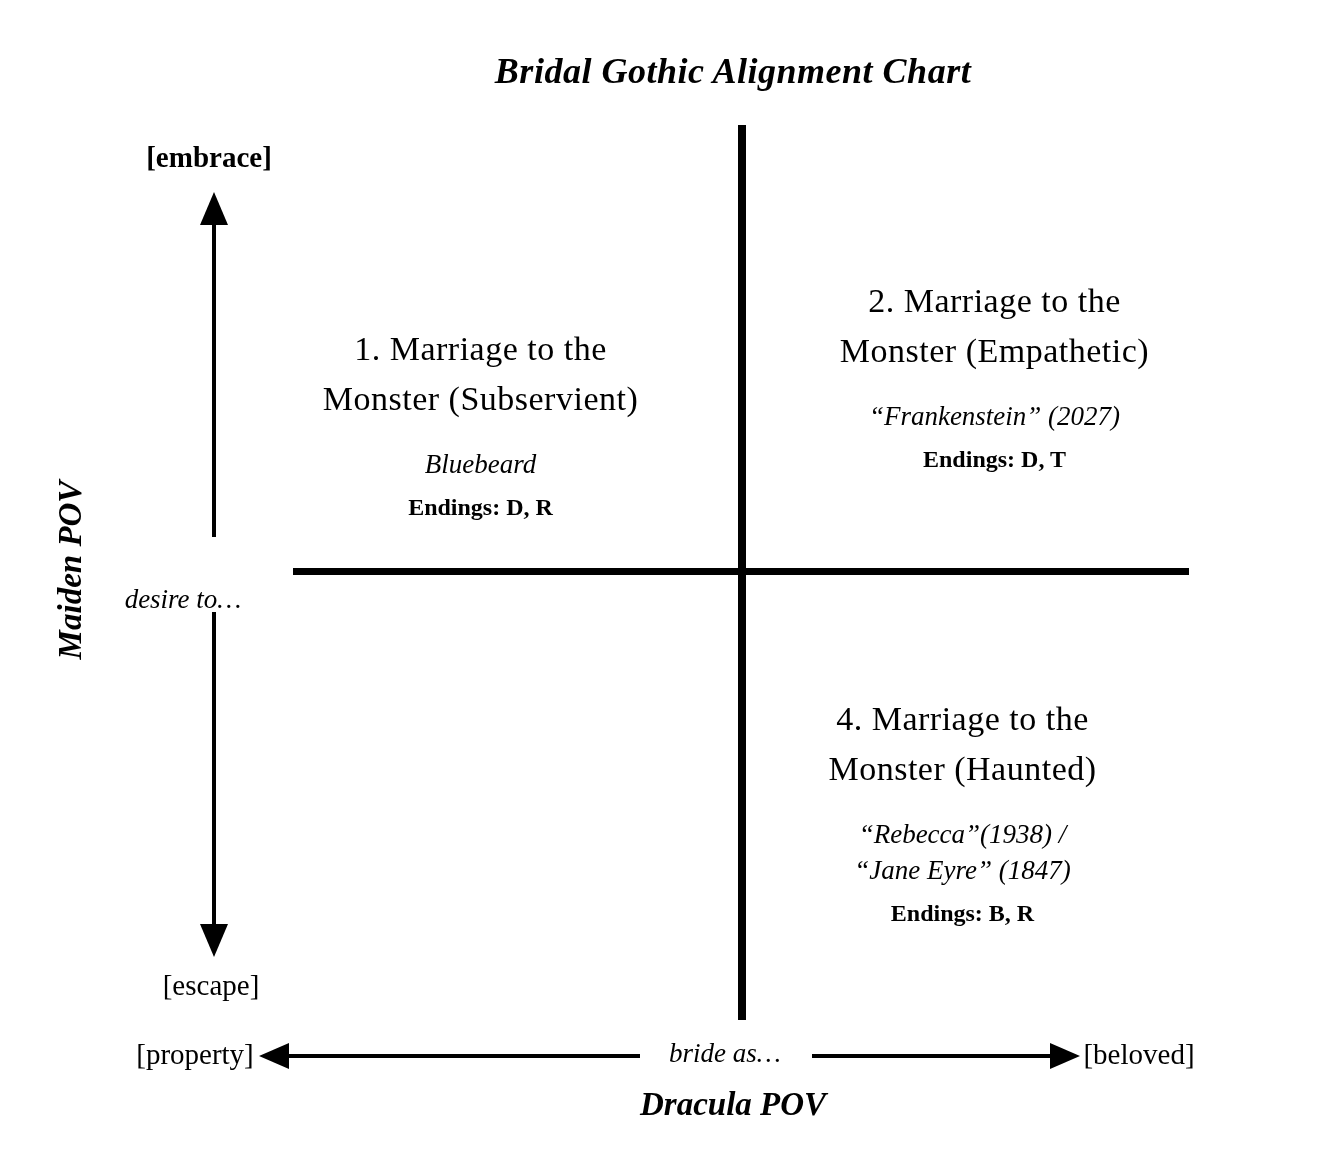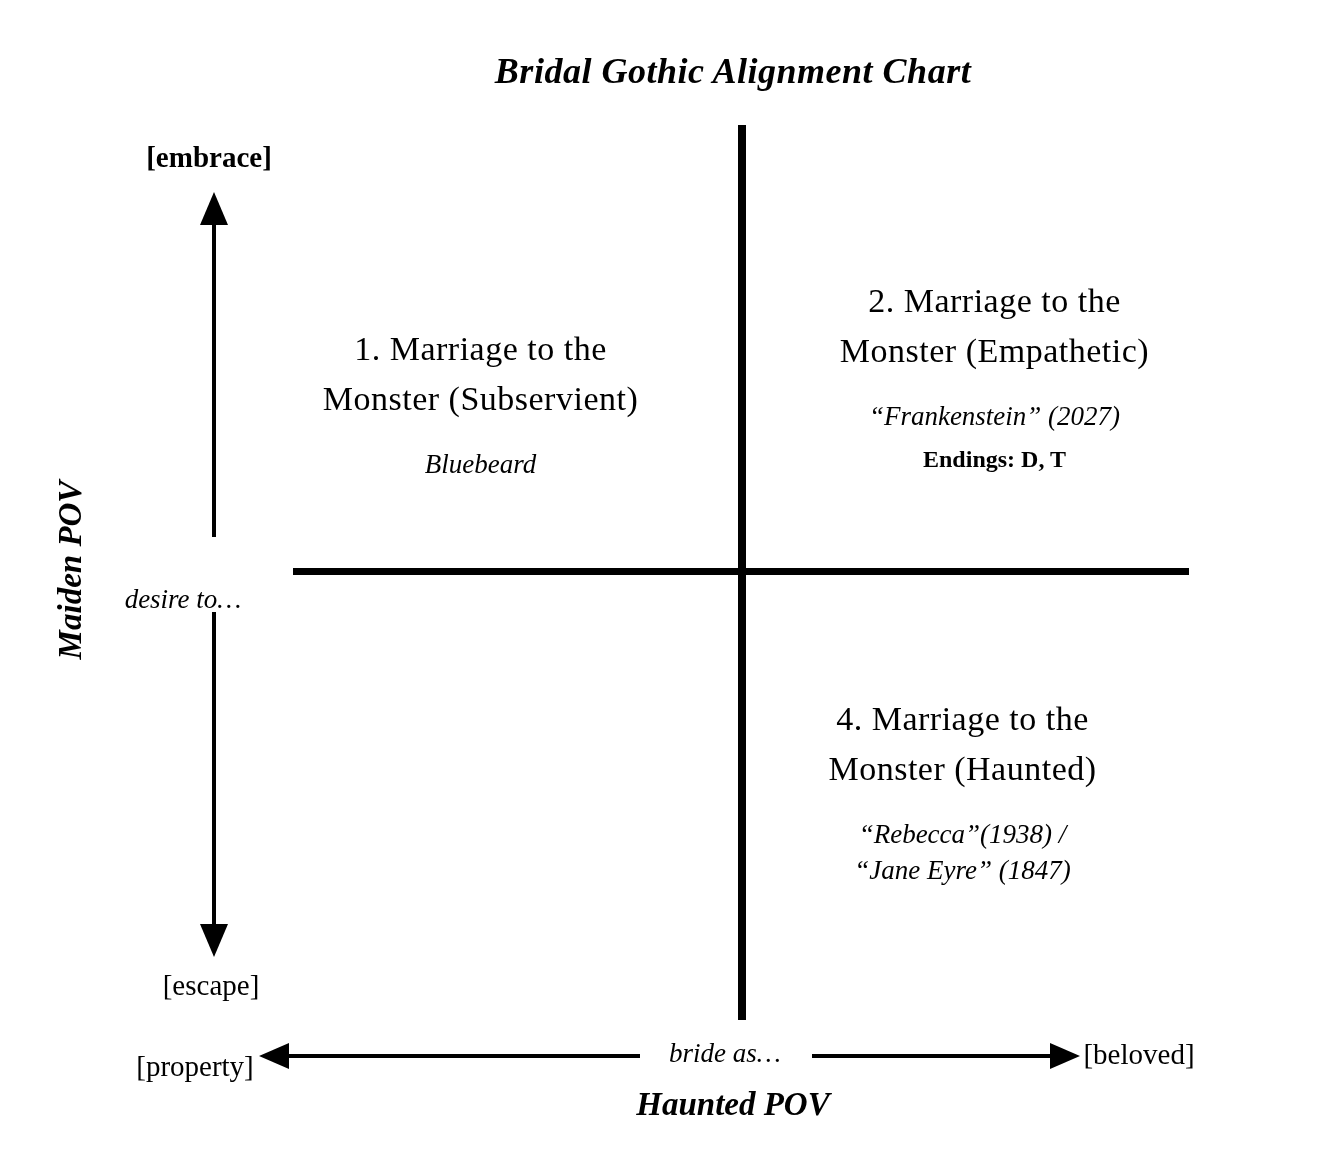--- a/index.html
+++ b/index.html
@@ -48,21 +48,21 @@
   .pov-label { font-size: 33px; font-weight: bold; font-style: italic; white-space: nowrap; }
 
   .embrace-label { left: 119px; top: 141px; font-weight: bold; }
   .escape-label  { left: 121px; top: 969px; }
   .desire-label  { left: 93px;  top: 584px; width: 180px; }
   .maiden-label  {
     left: 70px; top: 570px;
     transform: translate(-50%, -50%) rotate(-90deg);
   }
 
-  .property-label { left: 105px;  top: 1038px; margin-top: 12px; }
+  .property-label { left: 105px;  top: 1038px; }
   .beloved-label  { left: 1049px; top: 1038px; }
   .bride-label    { left: 640px;  top: 1038px; width: 170px; }
   .monster-label  { left: 133px;  top: 1086px; width: 1200px; text-align: center; }
 
   
   .arrow-line-v { width: 4px; background: var(--ink); }
   .arrow-line-h { height: 4px; background: var(--ink); }
   .y-line-upper { left: 212px; top: 224px; height: 313px; }
   .y-line-lower { left: 212px; top: 612px; height: 312px; }
   .x-line-left  { left: 288px; top: 1054px; width: 352px; }
@@ -99,52 +99,54 @@
 
   <div class="abs v-line"></div>
   <div class="abs h-line"></div>
 
   <div class="abs quadrant q1">
     <div class="q-heading-line">1. Marriage to the</div>
     <div class="q-heading-line">Monster (Subservient)</div>
     <div class="q-refs">
       <div class="q-ref-line">Bluebeard</div>
     </div>
+    <div class="q-endings">Endings: D, R</div>
   </div>
 
   <div class="abs quadrant q2">
     <div class="q-heading-line">2. Marriage to the</div>
     <div class="q-heading-line">Monster (Empathetic)</div>
     <div class="q-refs">
       <div class="q-ref-line">“Frankenstein” (2027)</div>
     </div>
     <div class="q-endings">Endings: D, T</div>
   </div>
 
 
   <div class="abs quadrant q4">
     <div class="q-heading-line">4. Marriage to the</div>
     <div class="q-heading-line">Monster (Haunted)</div>
     <div class="q-refs">
       <div class="q-ref-line">“Rebecca”(1938) /</div>
       <div class="q-ref-line">“Jane Eyre” (1847)</div>
     </div>
+    <div class="q-endings">Endings: B, R</div>
   </div>
 
   <div class="abs bracket-label embrace-label">[embrace]</div>
   <div class="abs head head-up"></div>
   <div class="abs arrow-line-v y-line-upper"></div>
   <div class="abs prompt-label desire-label">desire to…</div>
   <div class="abs arrow-line-v y-line-lower"></div>
   <div class="abs head head-down"></div>
   <div class="abs bracket-label escape-label">[escape]</div>
   <div class="abs pov-label maiden-label">Maiden POV</div>
 
   <div class="abs bracket-label property-label">[property]</div>
   <div class="abs head head-left"></div>
   <div class="abs arrow-line-h x-line-left"></div>
   <div class="abs prompt-label bride-label">bride as…</div>
   <div class="abs arrow-line-h x-line-right"></div>
   <div class="abs head head-right"></div>
   <div class="abs bracket-label beloved-label">[beloved]</div>
-  <div class="abs pov-label monster-label">Haunted POV</div>
+  <div class="abs pov-label monster-label">Dracula POV</div>
 
 </div>
 
 </body></html>

